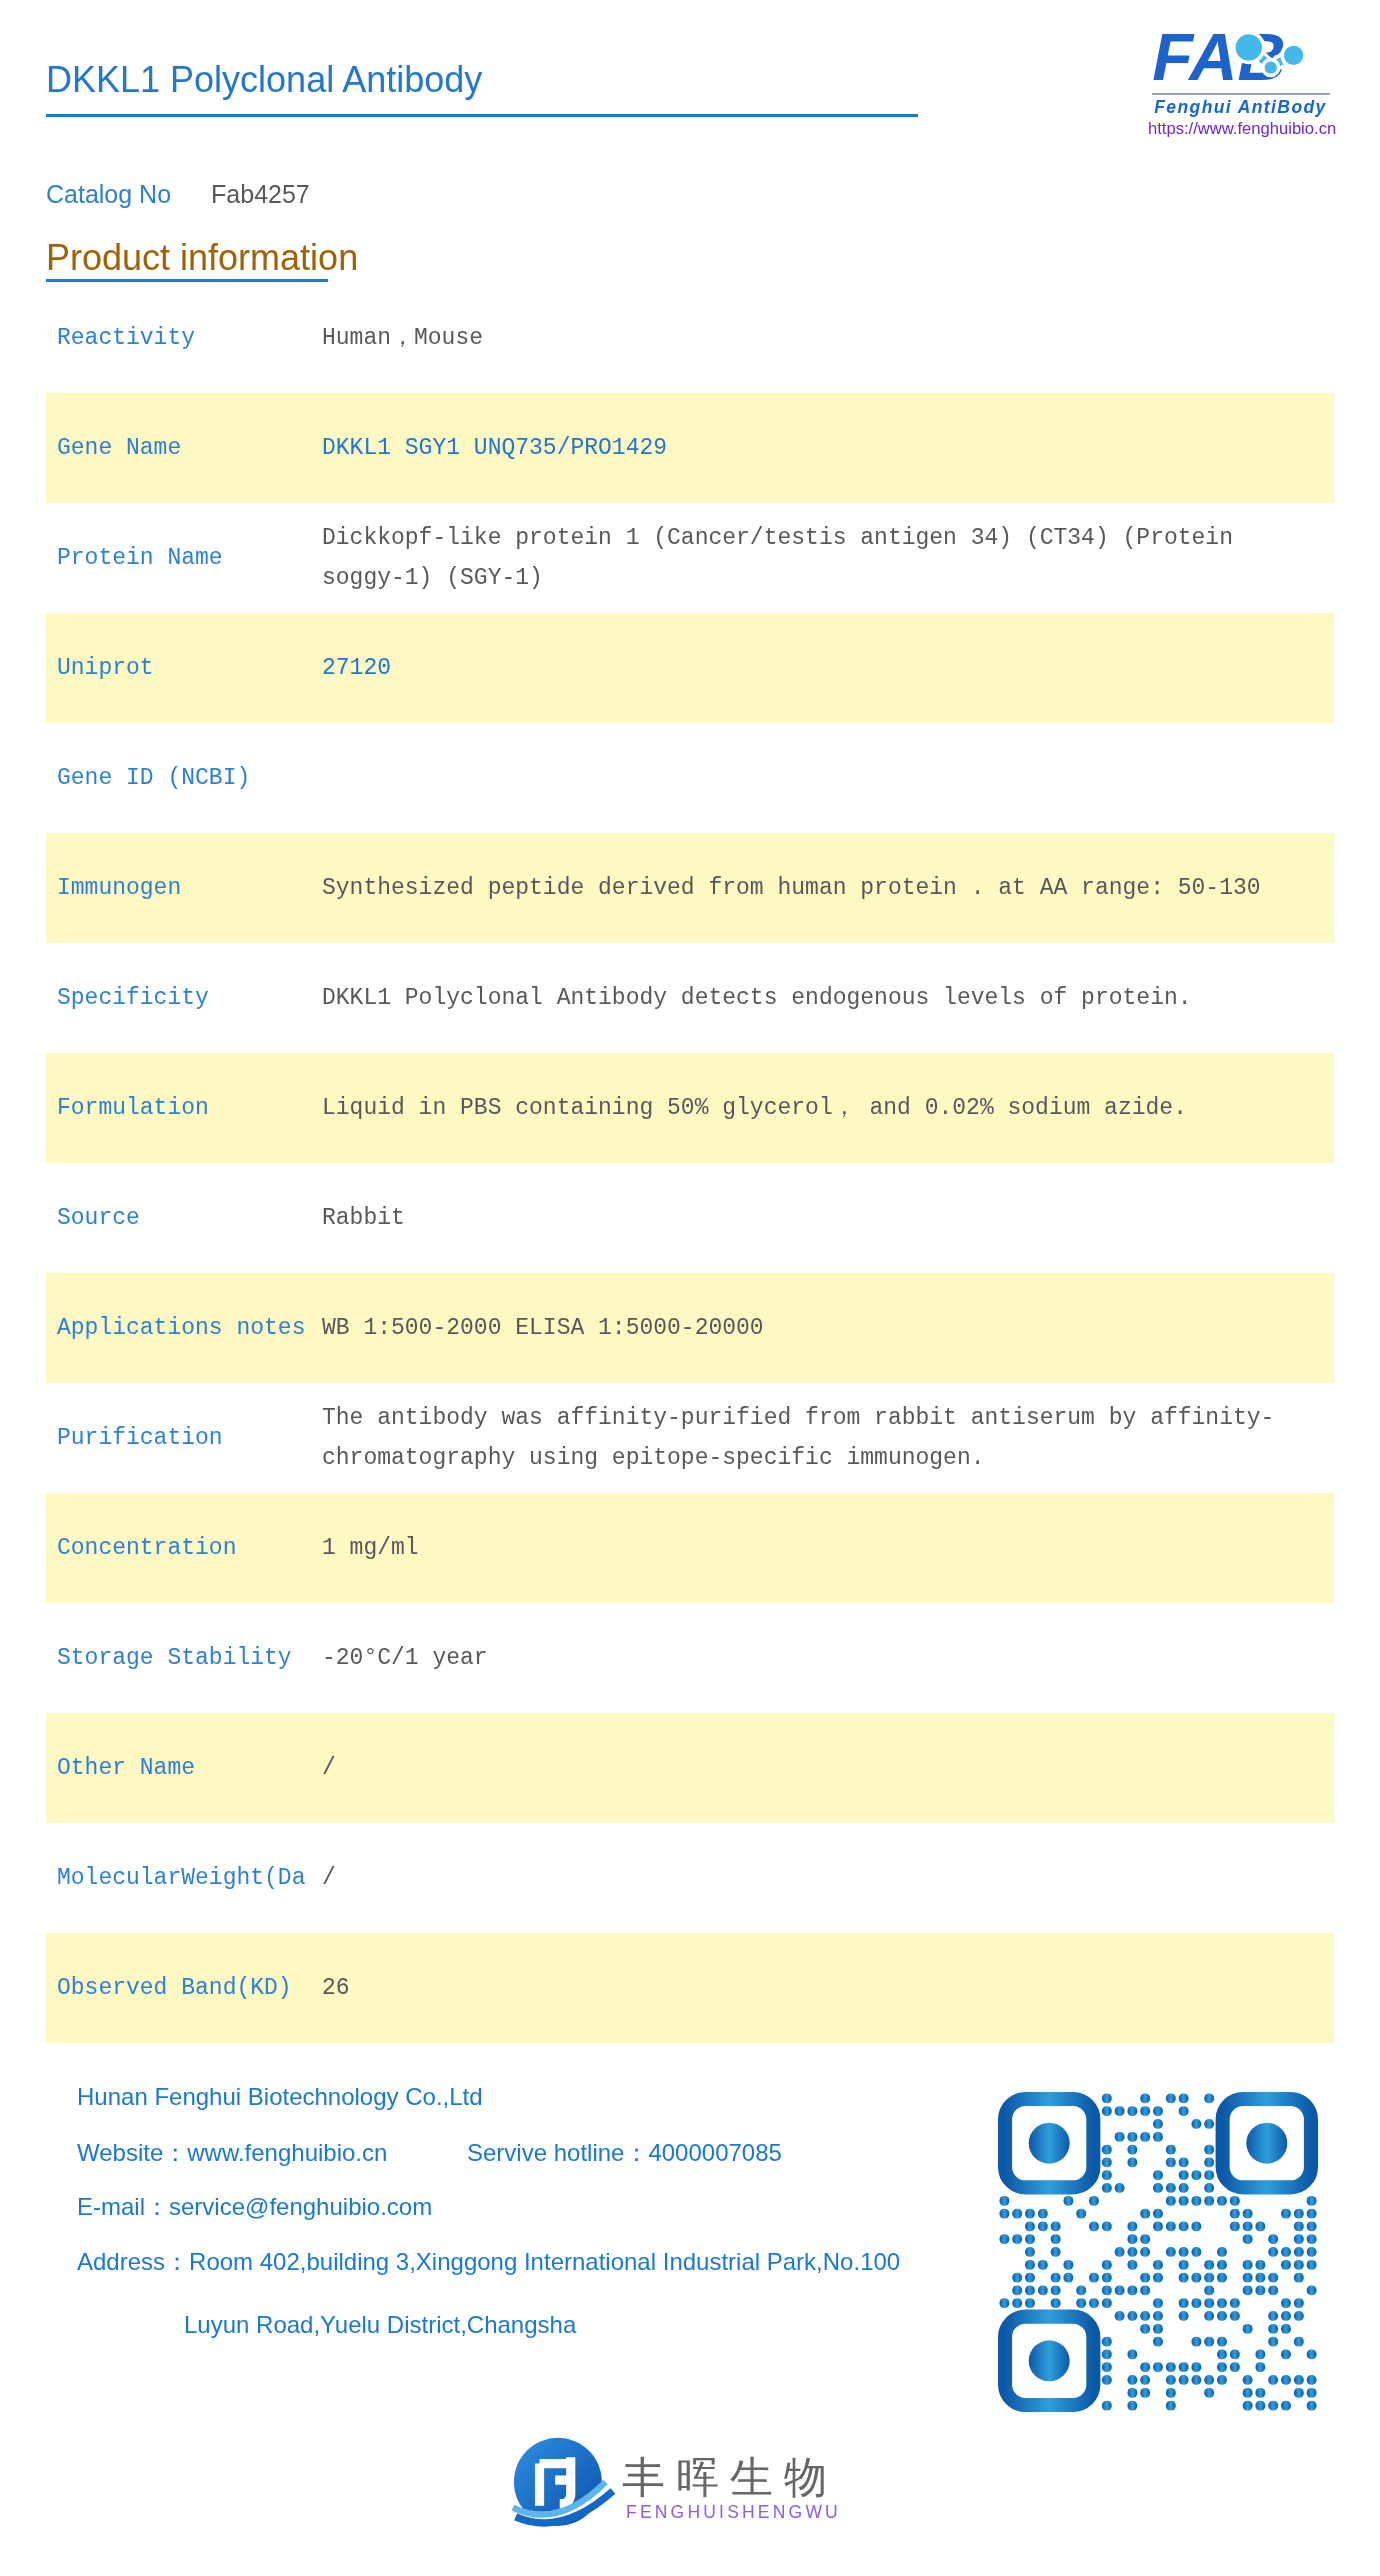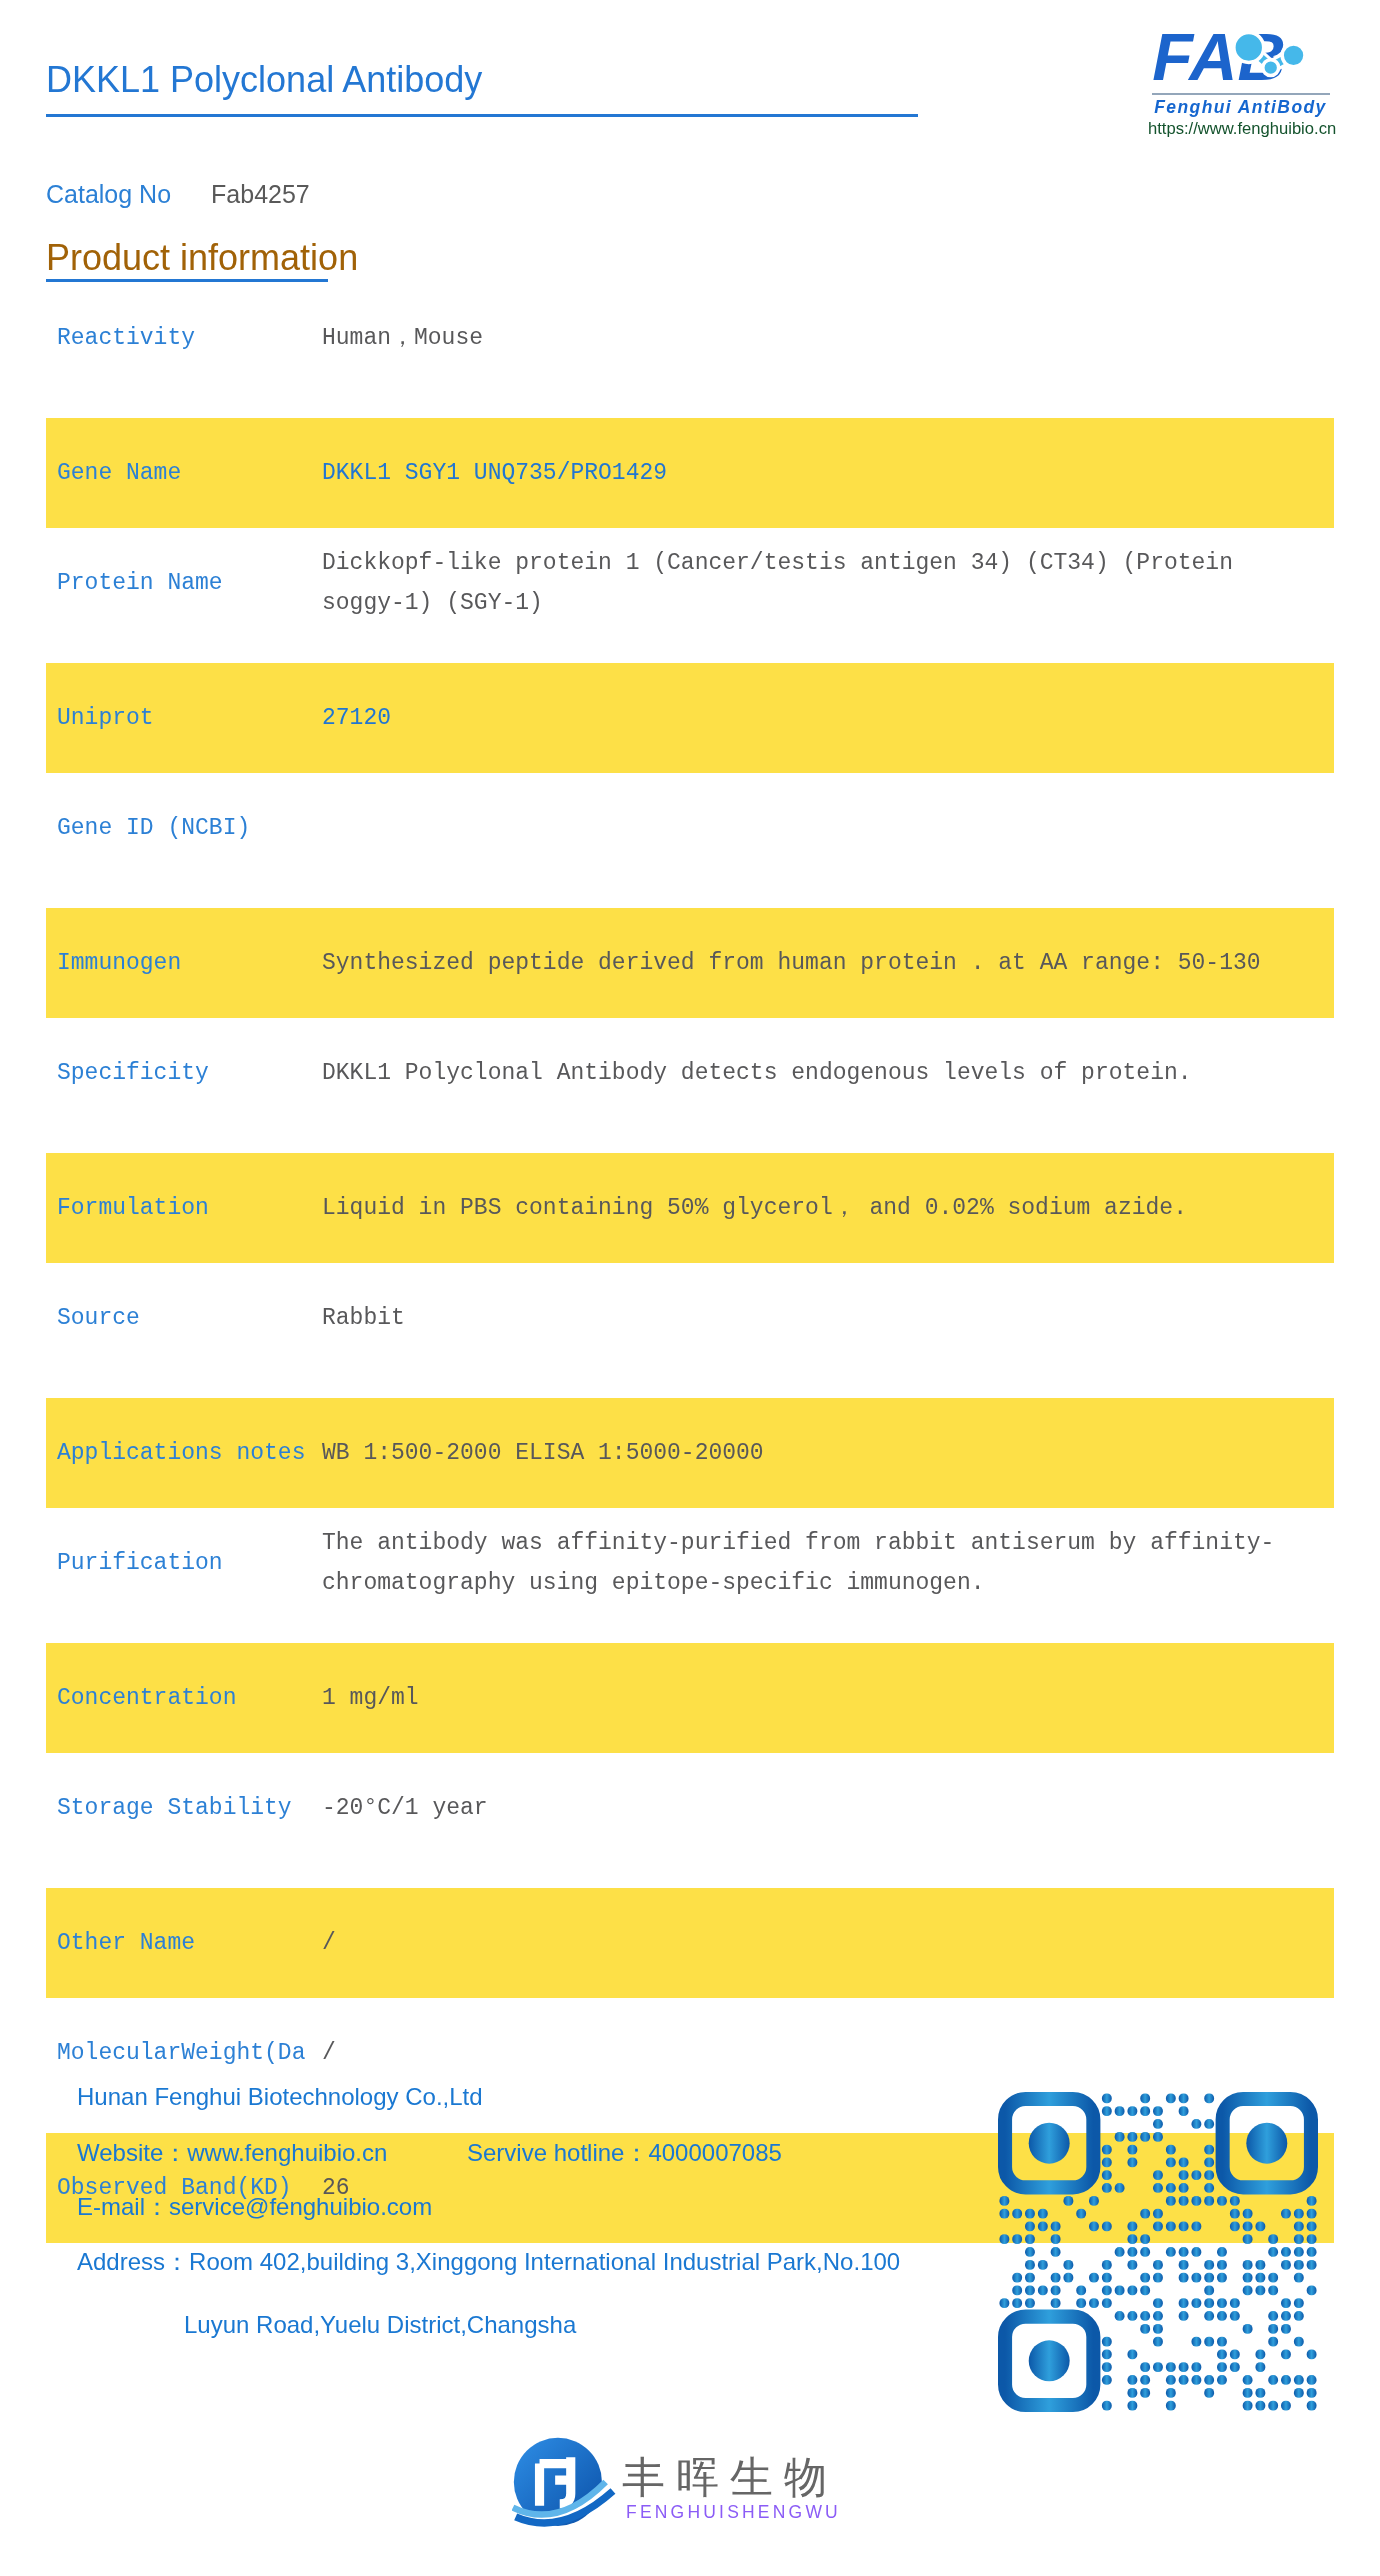--- a/index.html
+++ b/index.html
@@ -12,30 +12,30 @@
   .title-rule{left:46px;top:114px;width:872px;height:2.8px;background:#2377d3;}
   .catalog-line{left:46px;top:180px;font-size:25px;}
   .catalog-label{color:#2c80d5;}
   .catalog-value{color:#595959;margin-left:40px;}
 
   
   .fab-logo{left:1148px;top:22px;width:184px;height:72px;}
   .fab-rule{left:1152px;top:93px;width:178px;height:1.8px;background:#93a6ba;}
   .fab-tagline{left:1150px;top:97px;width:181px;text-align:center;font-size:17.5px;
                font-weight:bold;font-style:italic;color:#1566cf;letter-spacing:1.4px;}
-  .fab-url{left:1148px;top:119px;width:184px;text-align:center;font-size:16.6px;color:#14532d;}
+  .fab-url{left:1148px;top:119px;width:184px;text-align:center;font-size:16.6px;color:#6d28d9;}
 
   
   .section-head{left:46px;top:237px;font-size:36px;color:#a16207;}
   .section-rule{left:46px;top:279px;width:282px;height:2.8px;background:#2377d3;}
 
   
   .info-table{left:46px;top:283px;width:1288px;font-family:Liberation Mono, monospace;}
   .row{display:flex;align-items:center;height:110px;}
-  .row.alt{background:#fde047;margin-top:25px;}
+  .row.alt{background:#fef9c3;}
   .cell-label{width:265px;padding-left:11px;font-size:23px;color:#2c80d5;flex:none;}
   .cell-value{width:999px;font-size:23px;color:#58585a;line-height:40px;flex:none;}
   .cell-value.link{color:#2176d2;}
 
   
   .f-line{font-size:24px;color:#1a78d2;white-space:nowrap;}
   .f1{left:77px;top:2083px;}
   .f2{left:77px;top:2137px;}
   .f2 .hotline{position:absolute;left:390px;top:0;}
   .f3{left:77px;top:2191px;}

